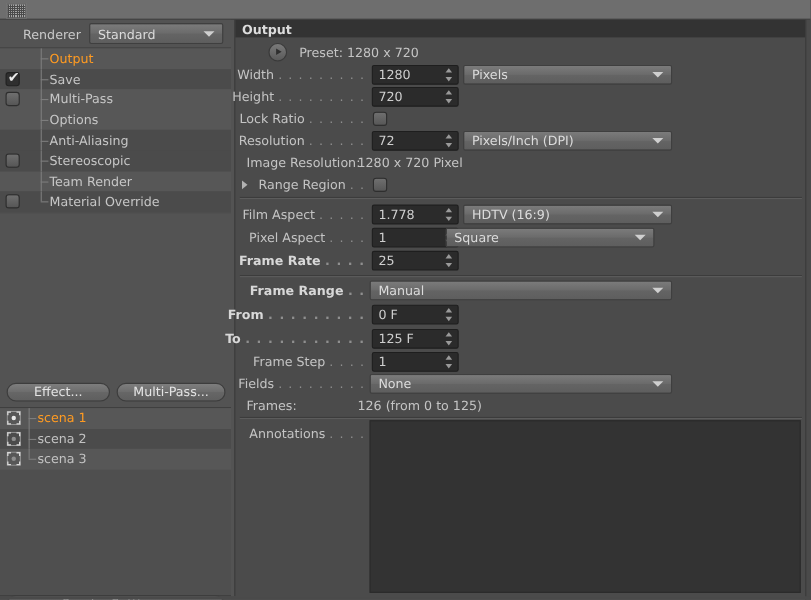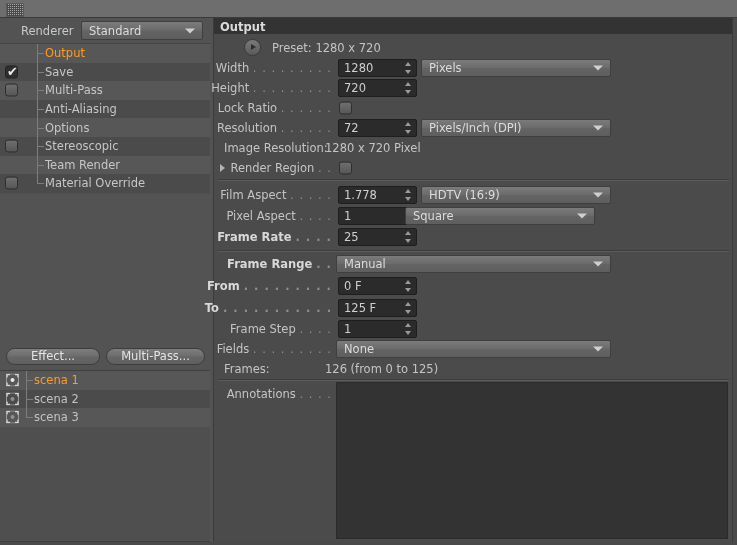--- a/index.html
+++ b/index.html
@@ -148,31 +148,31 @@
           <div class="tlabel">Save</div>
         </div>
         <div class="trow alt">
           <div class="cbcell">
             <div class="tcheck"></div>
           </div>
           <div class="treeline"></div>
           <div class="tdash"></div>
           <div class="tlabel">Multi-Pass</div>
         </div>
+        <div class="trow alt">
+          <div class="cbcell"></div>
+          <div class="treeline"></div>
+          <div class="tdash"></div>
+          <div class="tlabel">Options</div>
+        </div>
         <div class="trow plain">
           <div class="cbcell"></div>
           <div class="treeline"></div>
           <div class="tdash"></div>
           <div class="tlabel">Anti-Aliasing</div>
-        </div>
-        <div class="trow alt">
-          <div class="cbcell"></div>
-          <div class="treeline"></div>
-          <div class="tdash"></div>
-          <div class="tlabel">Options</div>
         </div>
         <div class="trow plain">
           <div class="cbcell">
             <div class="tcheck"></div>
           </div>
           <div class="treeline"></div>
           <div class="tdash"></div>
           <div class="tlabel">Stereoscopic</div>
         </div>
         <div class="trow alt">
@@ -291,21 +291,21 @@
     </div>
 
     <div class="row" style="top:120px;">
       <span class="plaintxt" style="left:10px;">Image Resolution:</span>
       <span class="plaintxt" style="left:111px;">1280 x 720 Pixel</span>
     </div>
 
     <div class="row" style="top:140px;">
       <span class="tri" style="left:6px;"></span>
       <div class="lblbox">
-          <span class="lbl"><span>Render Region</span> <span class="dots">. .</span></span>
+          <span class="lbl"><span>Range Region</span> <span class="dots">. .</span></span>
         </div>
       <div class="ckbox" style="left:125px;"></div>
     </div>
 
     <div class="hr" style="top:161px;">
         <i></i>
       </div>
 
     <div class="row" style="top:167px;">
       <div class="lblbox">

